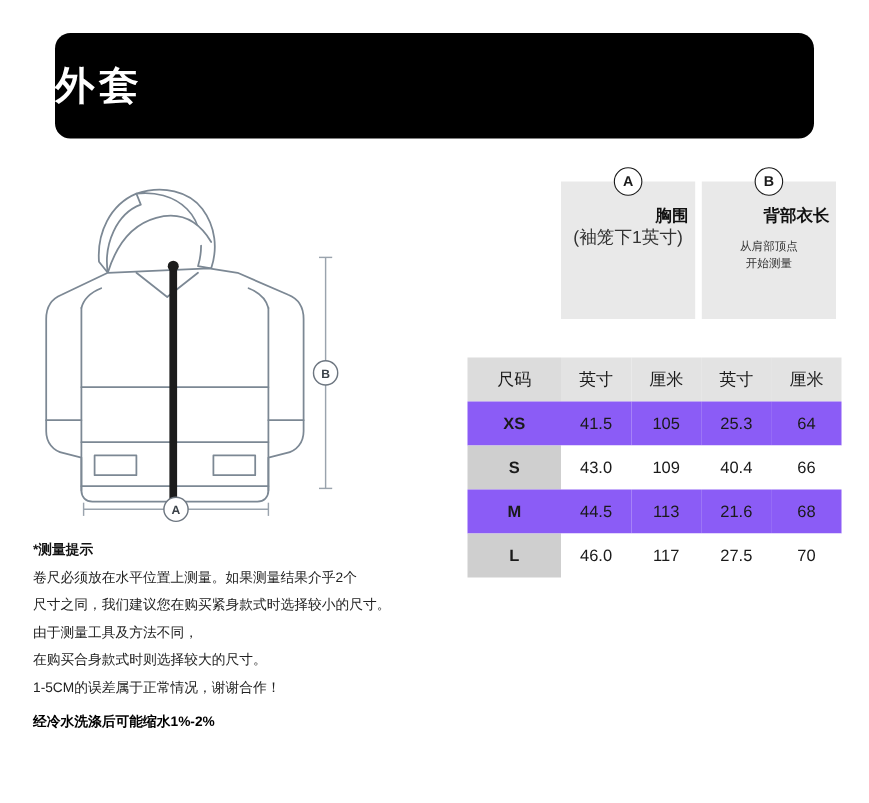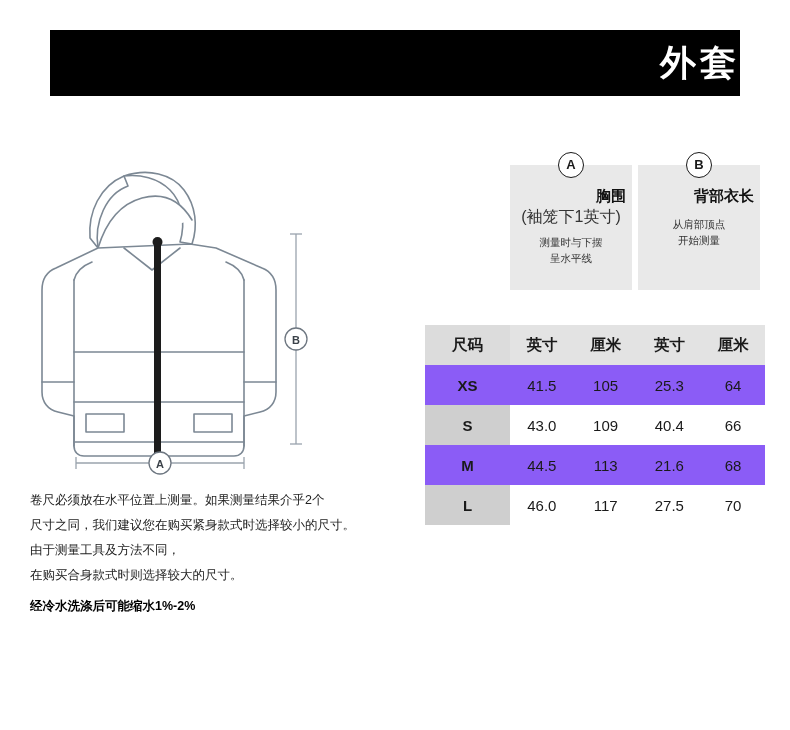--- a/index.html
+++ b/index.html
@@ -20,25 +20,26 @@
     width: 790px;
     height: 730px;
   }
 
   
   .header-bar {
     position: absolute;
     left: 50px;
     top: 30px;
     width: 690px;
-    height: 66px;
+    height: 96px;
     background: #000000;
     display: flex;
     align-items: center;
-    justify-content: flex-end;
+    justify-content: flex-start;
+    border-radius: 14px;
   }
   .header-title {
     color: #ffffff;
     font-size: 36px;
     font-weight: bold;
     letter-spacing: 4px;
     line-height: 1;
   }
 
   
@@ -141,21 +142,21 @@
     font-size: 15px;
     color: #1a1a1a;
     border: 0;
     padding: 0;
   }
   .size-table col.c-size { width: 85px; }
   .size-table col.c-val  { width: 63.75px; }
 
   .size-table thead th {
     background: #e3e3e3;
-    font-weight: bold;
+    font-weight: normal;
     font-size: 15.5px;
   }
   .size-table thead th.hdr-size { background: #dcdcdc; }
 
   .size-table tbody tr.odd td { background: #8b5cf6; }
   .size-table tbody tr.even td { background: #ffffff; }
   .size-table tbody td.size-cell {
     font-weight: bold;
     background: #bdbdbd;
   }
@@ -218,22 +219,20 @@
       <circle cx="140" cy="333" r="11" fill="#ffffff" stroke="#6d7680" stroke-width="1.3"></circle>
       <text x="140" y="337.5" font-family="Liberation Sans, sans-serif" font-size="11" font-weight="bold" fill="#3b4249" text-anchor="middle">A</text>
     </svg>
   </div>
 
   <div class="measure-headers">
     <div class="measure-col">
       <div class="badge">A</div>
       <div class="measure-name">胸围</div>
       <div class="measure-sub">(袖笼下1英寸)</div>
-      <div class="measure-desc" style="white-space:pre-line">测量时与下摆
-呈水平线</div>
     </div>
     <div class="measure-col">
       <div class="badge">B</div>
       <div class="measure-name">背部衣长</div>
       <div class="measure-sub"></div>
       <div class="measure-desc" style="white-space:pre-line">从肩部顶点
 开始测量</div>
     </div>
   </div>
 
@@ -280,20 +279,22 @@
         <td class="size-cell">L</td>
         <td>46.0</td>
         <td>117</td>
         <td>27.5</td>
         <td>70</td>
       </tr>
     </tbody>
   </table>
 
   <div class="notes">
+    <div class="note-title">*测量提示</div>
     <div class="note-line">卷尺必须放在水平位置上测量。如果测量结果介乎2个</div>
     <div class="note-line">尺寸之同，我们建议您在购买紧身款式时选择较小的尺寸。</div>
     <div class="note-line">由于测量工具及方法不同，</div>
     <div class="note-line">在购买合身款式时则选择较大的尺寸。</div>
+    <div class="note-line">1-5CM的误差属于正常情况，谢谢合作！</div>
     <div class="note-strong">经冷水洗涤后可能缩水1%-2%</div>
   </div>
 
 </div>
 
 </body></html>

